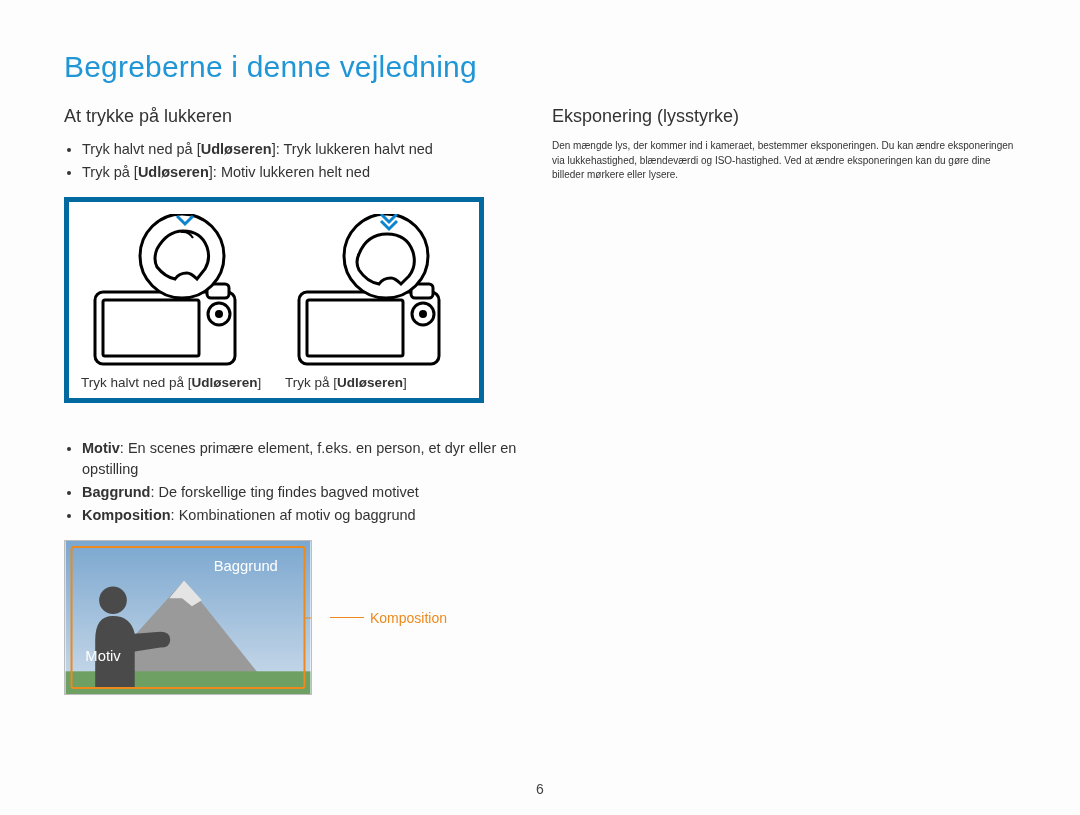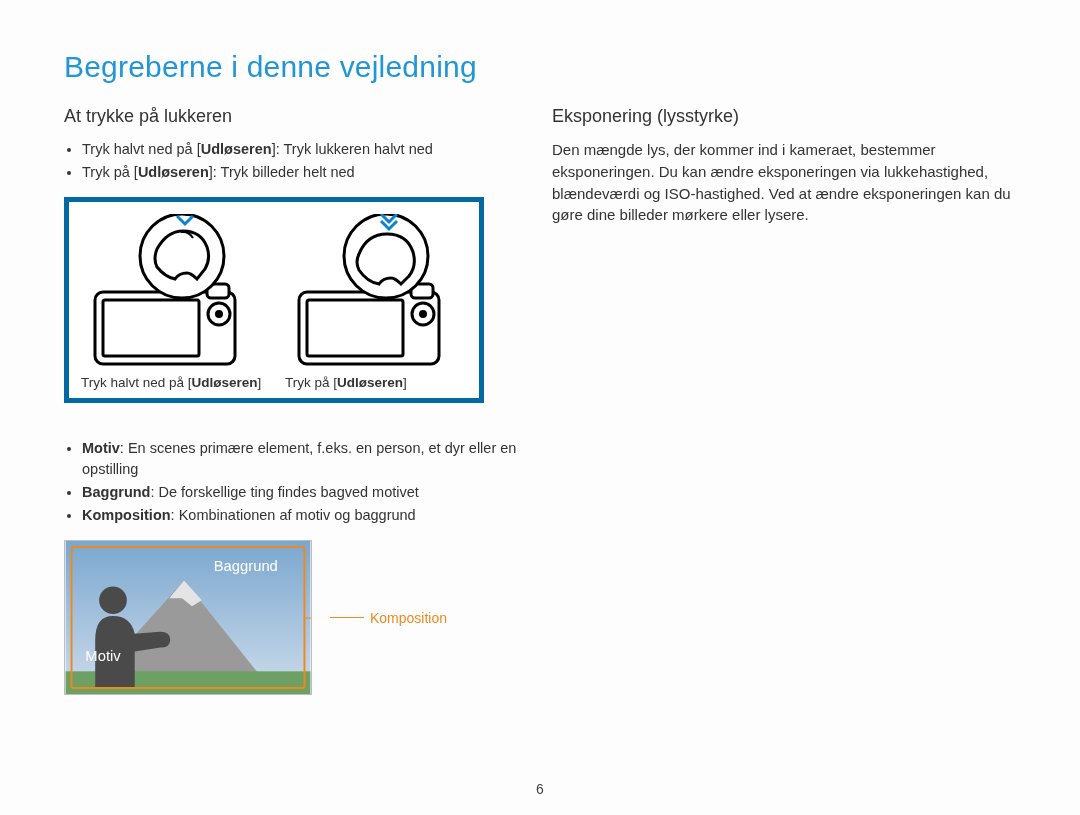--- a/index.html
+++ b/index.html
@@ -76,21 +76,21 @@
   }
   .comp-label {
     font-size: 14px;
     color: #ec8a1e;
     display:flex; align-items:center;
   }
   .comp-line {
     width: 34px; height:1px; background:#ec8a1e; margin-right:6px;
   }
   .right-body {
-    font-size: 15px;
+    font-size: 10px;
     line-height: 1.45;
     color: #333;
     margin-bottom: 18px;
   }
   .photo-row {
     display:flex; gap: 30px;
   }
   .photo-col {}
   .photo {
     width: 210px; height: 140px;
@@ -139,21 +139,21 @@
 <div class="cols">
 
   <div class="col">
 
     <h2 class="section">At trykke på lukkeren</h2>
     <ul class="bullets">
       <li>
         <span>Tryk halvt ned på [</span><b>Udløseren</b><span>]: Tryk lukkeren halvt ned</span>
       </li>
       <li>
-        <span>Tryk på [</span><b>Udløseren</b><span>]: Tryk billeder helt ned</span>
+        <span>Tryk på [</span><b>Udløseren</b><span>]: Motiv lukkeren helt ned</span>
       </li>
     </ul>
 
     <div class="illus-box">
 
       <div class="illus-col">
         <div class="camera-art">
           <svg viewBox="0 0 170 155">
 
             <rect x="8" y="78" width="140" height="72" rx="8" fill="#fff" stroke="#000" stroke-width="3"></rect>

